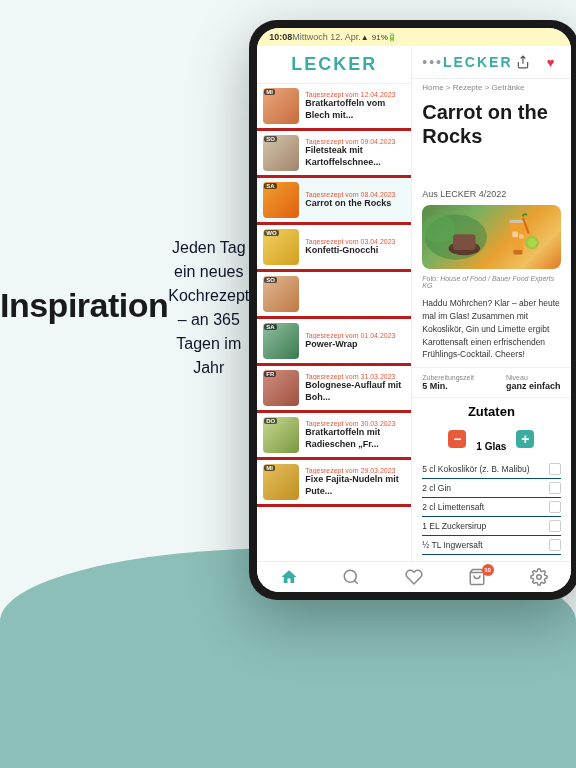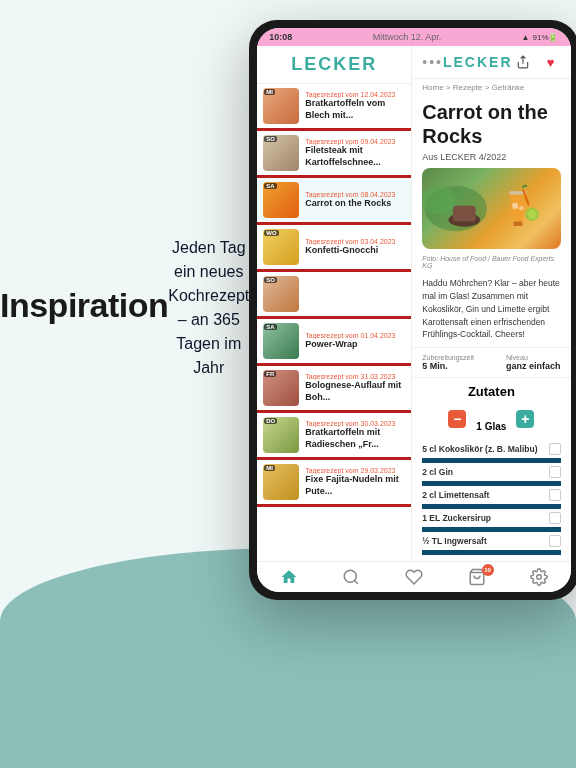--- a/index.html
+++ b/index.html
@@ -65,23 +65,22 @@
       height: 100%;
       background: #fff;
       border-radius: 22px;
       overflow: hidden;
       display: flex;
       flex-direction: column;
     }
 
     
     .status-bar {
-      background: #f9a8d4;
-      display: flex;
-      justify-content: space-between;
+      background: #fef9c3;
+      display: flex;
       align-items: center;
       padding: 4px 12px;
       font-size: 9px;
       color: #333;
       flex-shrink: 0;
     }
 
     .status-time { font-weight: 600; }
     .status-date { color: #666; }
     .status-icons { display: flex; align-items: center; gap: 3px; font-size: 8px; }
@@ -242,20 +241,21 @@
       font-size: 20px;
       font-weight: 700;
       color: #1a1a1a;
       line-height: 1.2;
     }
 
     .recipe-source {
       padding: 2px 10px 6px;
       font-size: 9px;
       color: #555;
+      margin-top: 37px;
     }
 
     .recipe-image-container {
       margin: 0 10px 4px;
       border-radius: 8px;
       overflow: hidden;
       position: relative;
       height: 90px;
     }
 
@@ -325,23 +325,22 @@
     .serving-btn.minus { background: #e85a3a; }
     .serving-btn.plus { background: #3aada0; }
 
     .serving-count { font-size: 10px; font-weight: 600; margin-top: 16px; }
 
     .ingredient-item {
       display: flex;
       justify-content: space-between;
       align-items: center;
       padding: 3px 0;
-      border-bottom: 5px solid #0c4a6e;
+      border-bottom: 1px solid #0c4a6e;
       font-size: 8.5px;
-      font-weight: bold;
     }
 
     .ingredient-text { color: #333; }
 
     .ingredient-checkbox {
       width: 12px;
       height: 12px;
       border: 1px solid #ccc;
       border-radius: 2px;
     }

